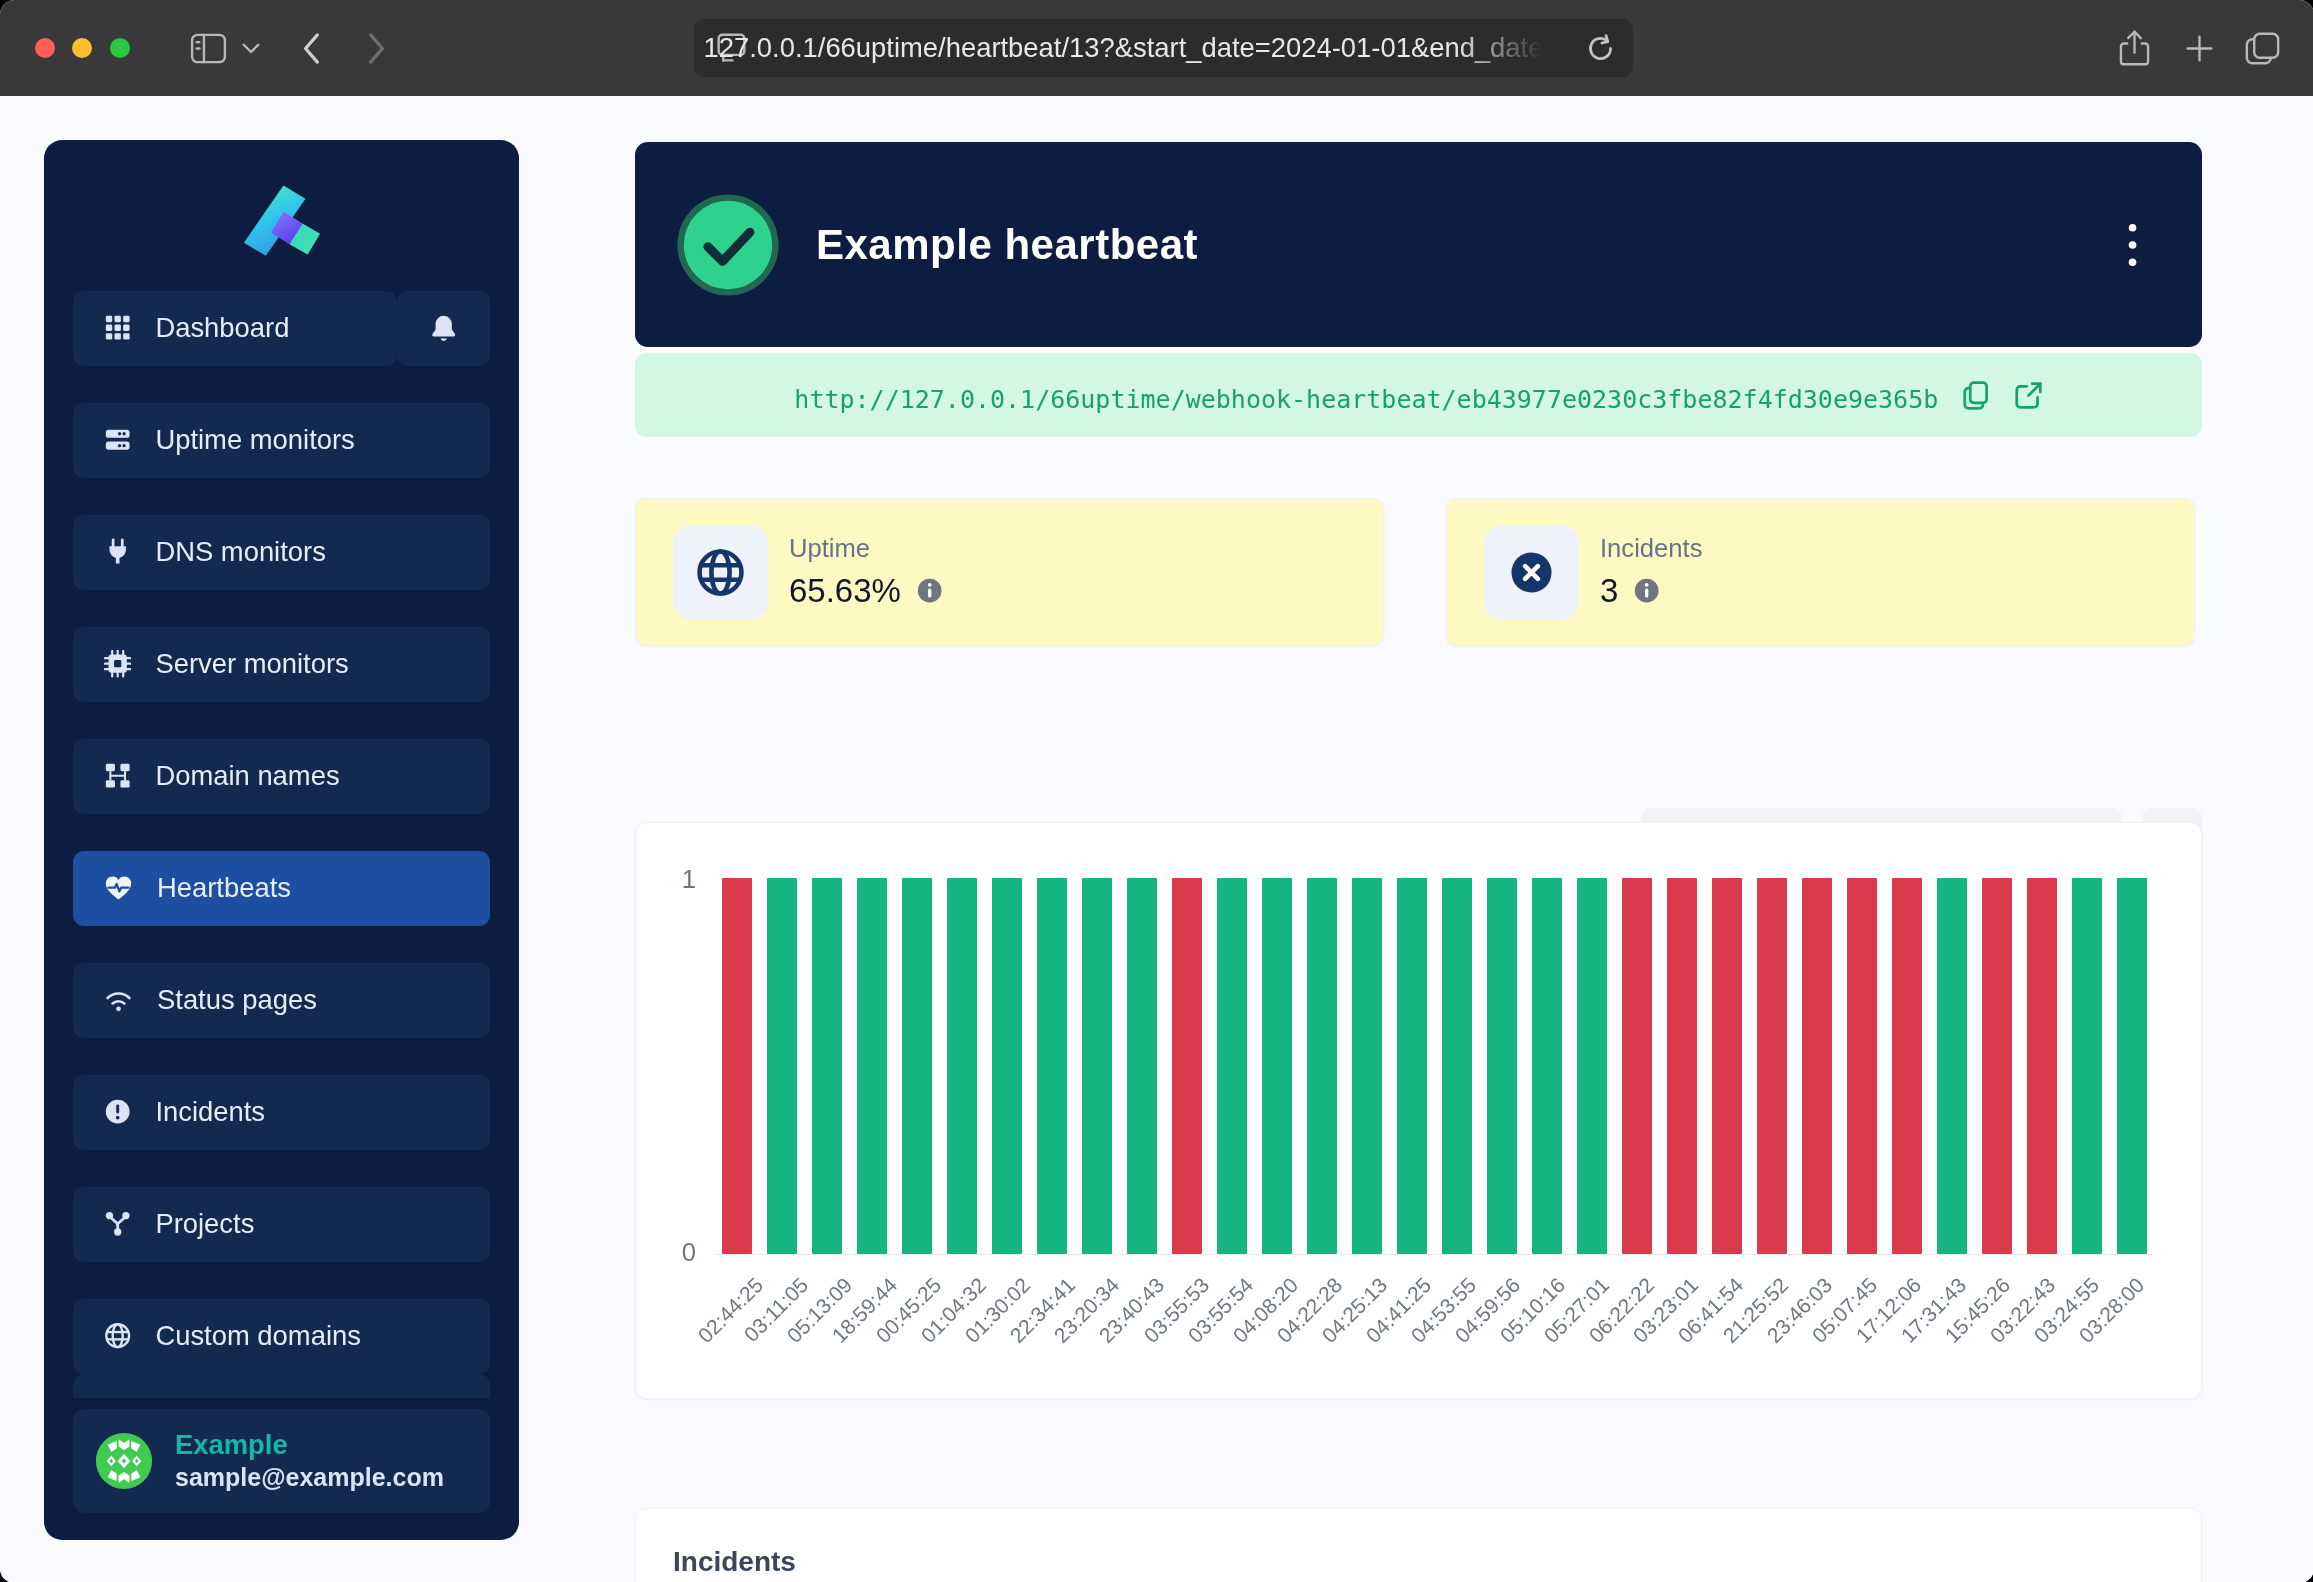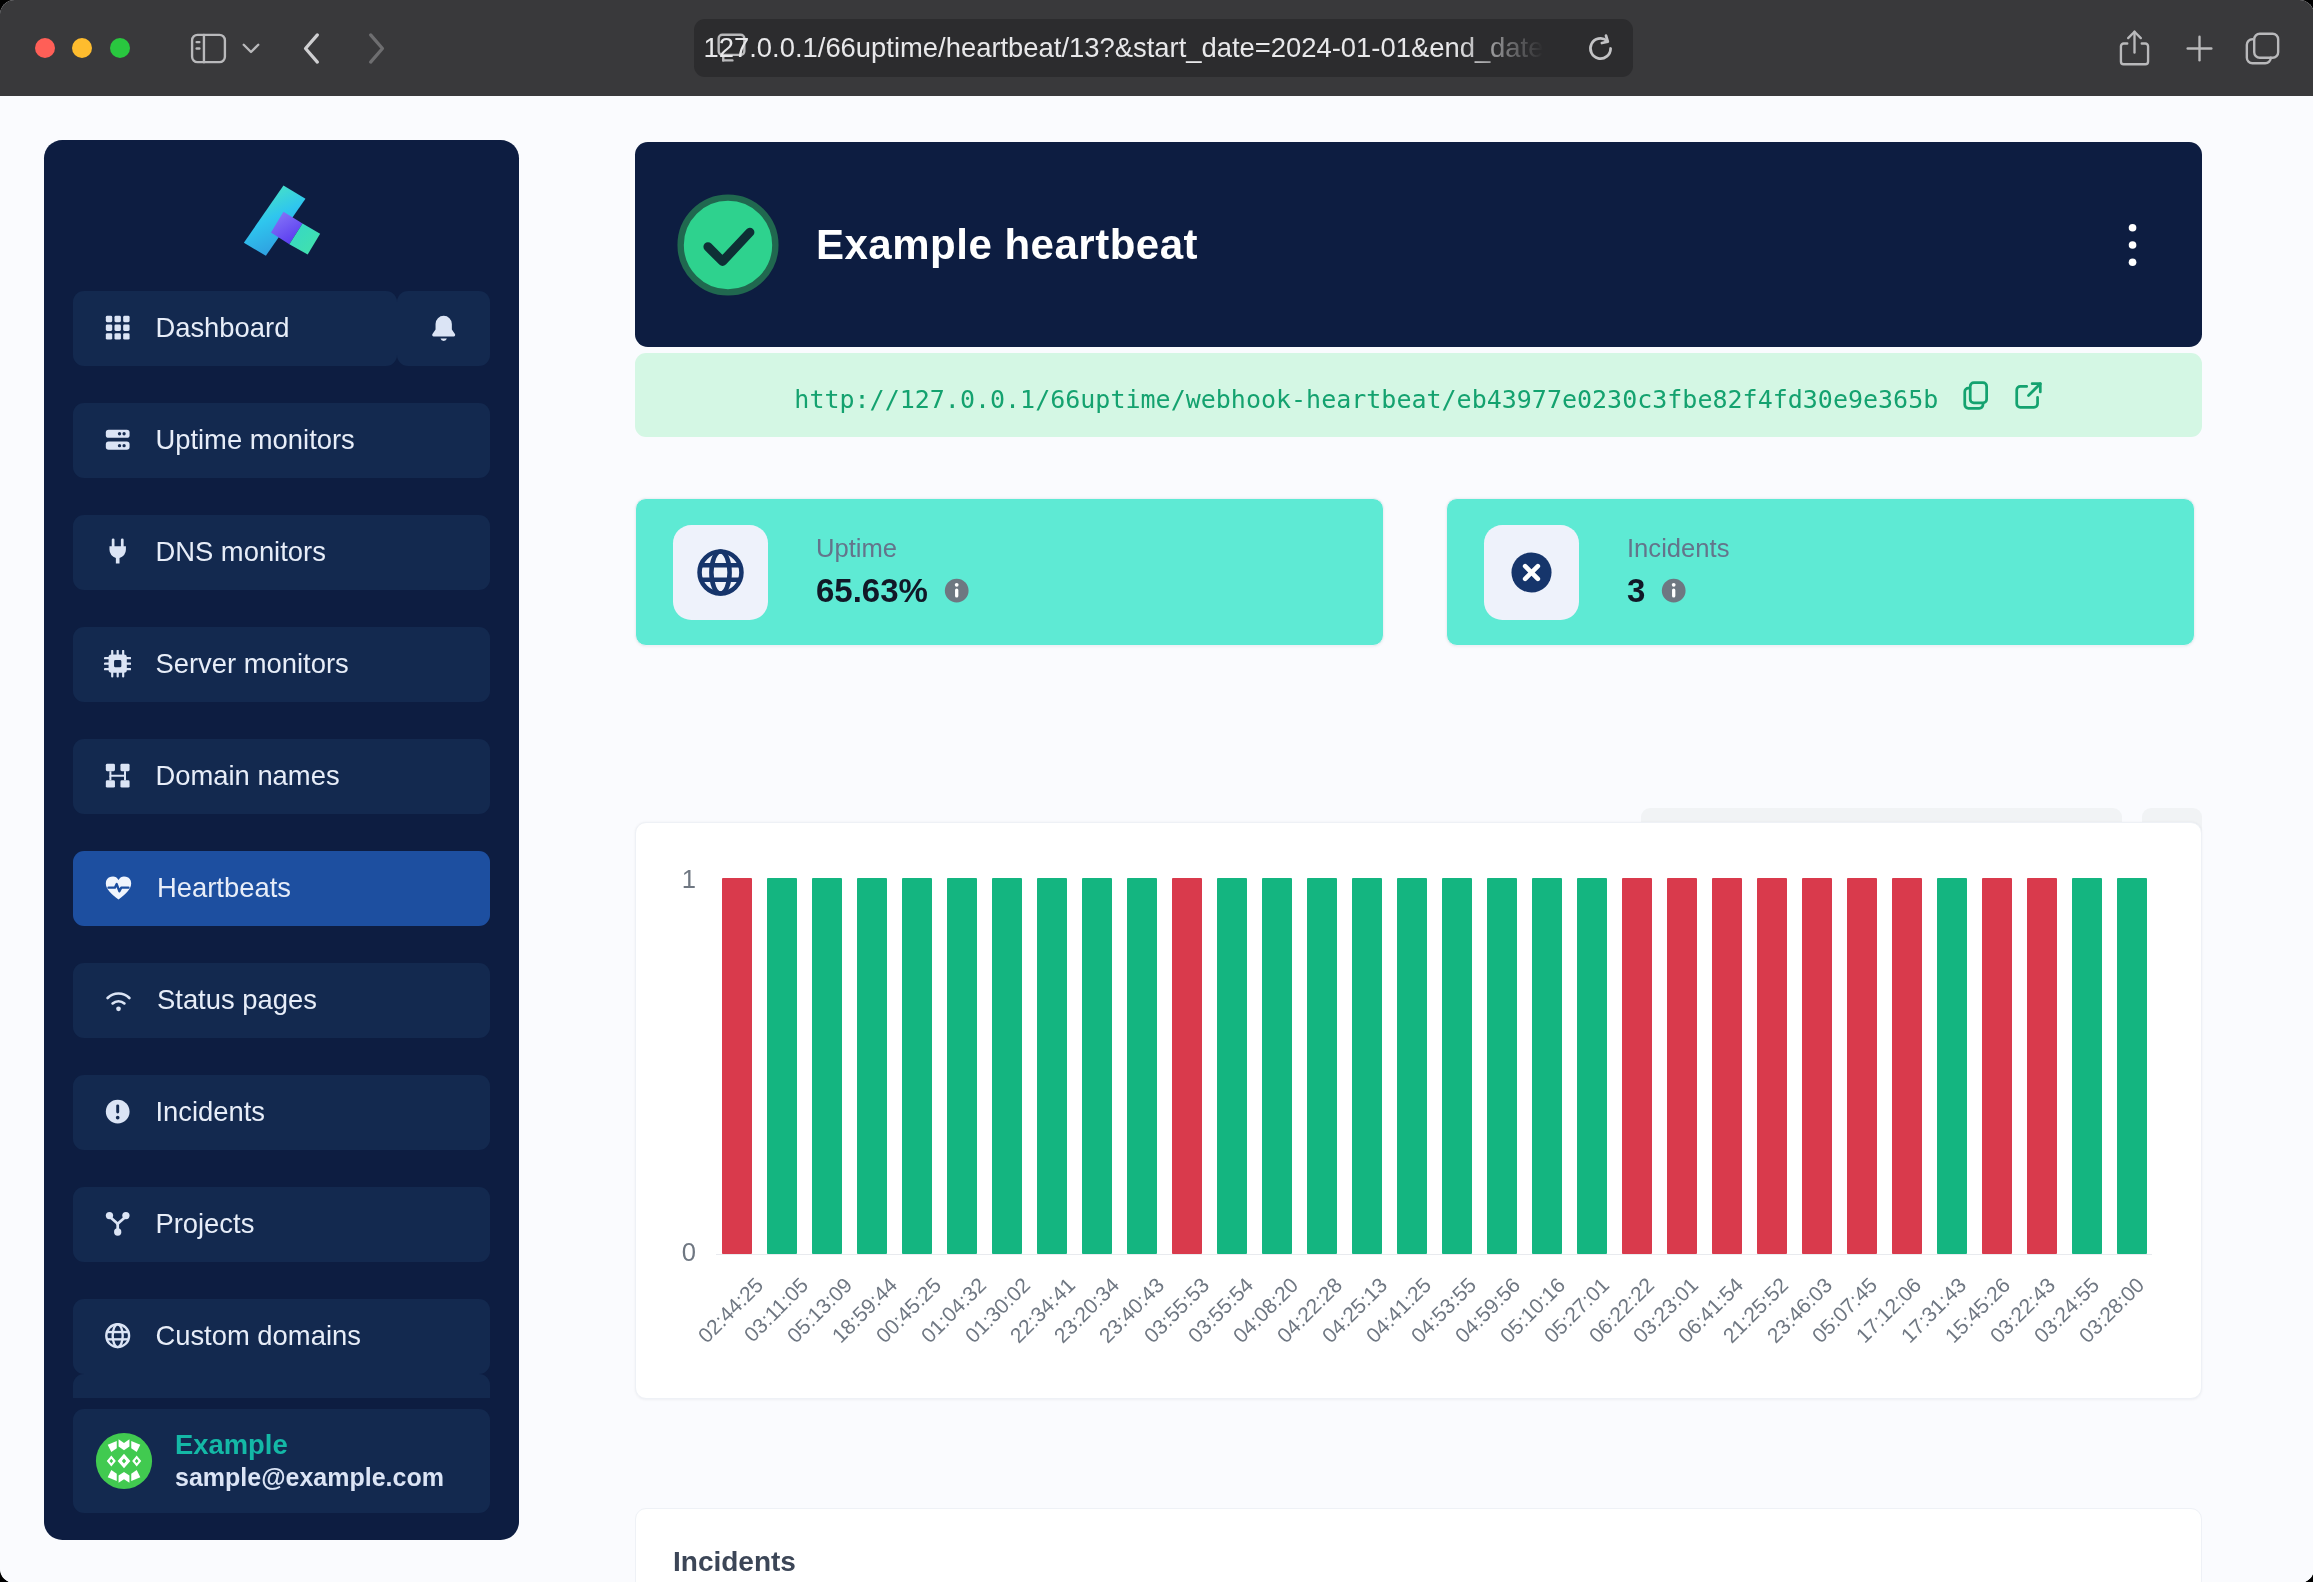--- a/index.html
+++ b/index.html
@@ -55,29 +55,29 @@
   .htitle{color:#fff;font-size:42px;font-weight:bold;letter-spacing:0.5px;}
   .hsub{color:#c6cfdd;font-size:27.4px;margin-top:11px;}
   .hsub b{color:#dfe6f0;}
   .kebab{margin-left:auto;cursor:pointer;display:flex;align-items:center;justify-content:center;width:55px;height:73px;}
 
   .webhookbar{position:absolute;left:0;top:257px;width:1567px;height:84px;background:#d4f7e4;border-radius:11px;
     display:flex;align-items:center;justify-content:center;gap:24px;}
   .wurl{font-family:"DejaVu Sans Mono",monospace;font-size:25px;color:#14a26f;cursor:pointer;margin-top:8px;}
   .ghost-ic{cursor:pointer;display:flex;}
 
-  .statcard{position:absolute;top:402px;width:749px;height:148px;background:#5eead4;border:0.9px solid #eef1f6;
+  .statcard{position:absolute;top:402px;width:749px;height:148px;background:#fef9c3;border:0.9px solid #eef1f6;
     border-radius:11px;box-shadow:0 0.9px 2.7px rgba(15,23,42,.05);display:flex;align-items:center;
-    box-sizing:border-box;padding:0 37px;gap:48px;}
+    box-sizing:border-box;padding:0 37px;gap:21px;}
   .statcard.c1{left:0;}
   .statcard.c2{left:811px;width:749px;}
   .stattile{width:95px;height:95px;border-radius:18.3px;background:#eef2fb;display:flex;align-items:center;justify-content:center;}
   .statlabel{font-size:25.6px;color:#64748b;}
   .statvalrow{display:flex;align-items:center;gap:14.6px;margin-top:9.1px;}
-  .statval{font-size:33px;font-weight:bold;color:#111827;}
+  .statval{font-size:33px;font-weight:normal;color:#111827;}
 
   .daterow{position:absolute;right:0;top:712px;display:flex;gap:20px;align-items:center;}
   .datebtn{height:53px;background:#f1f3f5;border-radius:9.1px;display:flex;align-items:center;gap:16.4px;
     padding:0 24px;font-size:25px;color:#16181d;font-weight:500;cursor:pointer;}
   .dlbtn{width:60px;height:53px;background:#f1f3f5;border-radius:9.1px;display:flex;align-items:center;
     justify-content:center;cursor:pointer;}
 
   .chartcard{position:absolute;left:0;top:726px;width:1567px;height:577px;background:#fff;
     border:0.9px solid #eef1f6;border-radius:11px;box-shadow:0 0.9px 2.7px rgba(15,23,42,.05);box-sizing:border-box;}
   .plotwrap{position:absolute;left:80px;top:55px;width:1436px;height:376px;border-bottom:1.8px solid #e8eaee;}

